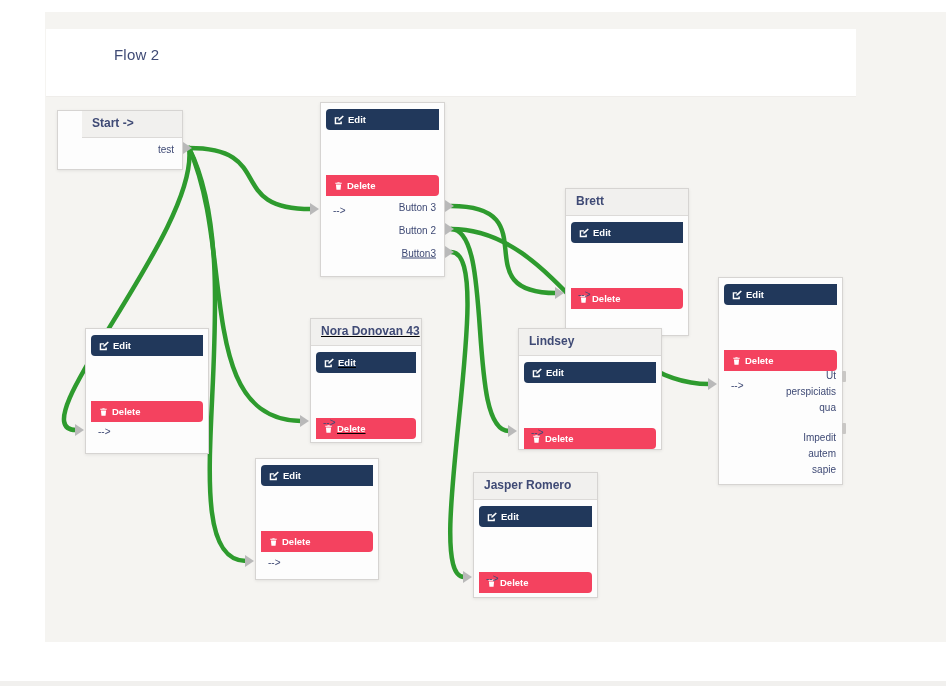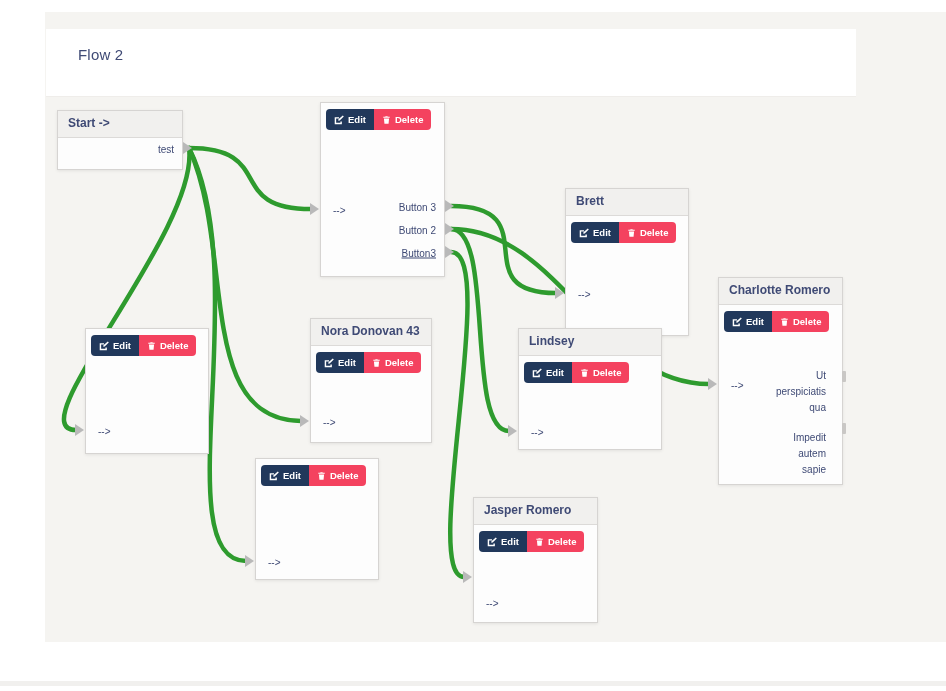--- a/index.html
+++ b/index.html
@@ -1,38 +1,38 @@
 <!DOCTYPE html>
 <html><head>
 <meta charset="utf-8">
 <style>
   html,body{margin:0;padding:0;background:#ffffff;}
   #stage{position:relative;width:946px;height:691px;overflow:hidden;background:#ffffff;
          font-family:"Liberation Sans",sans-serif;}
   #canvas{position:absolute;left:45px;top:12px;width:901px;height:630px;background:#f5f4f1;z-index:0;}
   #title-card{position:absolute;left:46px;top:29px;width:810px;height:68px;background:#ffffff;
               border-bottom:1px solid #efedea;z-index:1;box-sizing:border-box;padding:17px 0 0 32px;}
-  #title-card .title{font-size:15px;color:#3f4a75;font-weight:500;letter-spacing:.2px;}
+  #title-card .title{font-size:15px;color:#3f4a75;font-weight:500;letter-spacing:.2px;margin-left:36px;}
   #wires{position:absolute;left:0;top:0;z-index:2;}
   #wires path{fill:none;stroke-linecap:round;}
   #nodes{position:absolute;left:0;top:0;width:100%;height:100%;z-index:3;pointer-events:none;}
   .node{position:absolute;background:#fdfdfd;border:1px solid #d6d4d2;box-sizing:border-box;
         box-shadow:0 1px 3px rgba(0,0,0,.08);pointer-events:auto;}
   .node-header{height:26px;line-height:25px;background:#f1f0ee;border-bottom:1px solid #dcdad8;
                padding-left:10px;font-size:12px;font-weight:600;color:#3f4a75;white-space:nowrap;overflow:hidden;}
-  .btn-row{display:flex;margin:6px 5px 0 5px;}
+  .btn-row{display:flex;margin:6px 5px 0 5px;flex-direction:column;}
   .btn{display:flex;align-items:center;gap:4px;height:21px;padding:0 8px;font-size:9.5px;
        font-weight:bold;color:#fff;cursor:pointer;}
   .btn-edit{border-radius:4px 0 0 4px;}
-  .btn-del{border-radius:0 4px 4px 0;}
+  .btn-del{border-radius:0 4px 4px 0;margin-top:45px;}
   .btn svg{display:block;}
   .port-label{position:absolute;font-size:10px;color:#3f4a75;transform:translateY(-50%);white-space:nowrap;}
   .port-in{left:12px;}
   .port-out{right:8px;}
-  .txt-out{position:absolute;right:16px;font-size:10px;color:#3f4a75;text-align:right;line-height:16px;white-space:pre-line;}
+  .txt-out{position:absolute;right:6px;font-size:10px;color:#3f4a75;text-align:right;line-height:16px;white-space:pre-line;}
   #endpoints{position:absolute;left:0;top:0;width:100%;height:100%;z-index:4;pointer-events:none;}
   .ep-arrow{position:absolute;width:0;height:0;border-top:6px solid transparent;
             border-bottom:6px solid transparent;border-left:9px solid #b9b9b9;pointer-events:auto;}
   .ep-tab{position:absolute;width:4px;height:11px;background:#c9c7c5;border-radius:1px;pointer-events:auto;}
   #bottom-strip{position:absolute;left:0;top:681px;width:946px;height:5px;background:#f1f0ee;z-index:1;}
 </style>
 </head>
 <body>
 
 <div id="stage">
@@ -44,21 +44,21 @@
       <path d="M 189 148 C 277 148, 224 209, 311 209" stroke="#2e9b2e" stroke-width="4.5"></path>
       <path d="M 189 148 C 200 230, 16 430, 76 430" stroke="#2e9b2e" stroke-width="4.5"></path>
       <path d="M 189 148 C 235 250, 195 420, 301 421" stroke="#2e9b2e" stroke-width="4.5"></path>
       <path d="M 189 148 C 255 280, 165 560, 246 561" stroke="#2e9b2e" stroke-width="4.5"></path>
       <path d="M 451 206 C 550 206, 462 293, 556 293" stroke="#2e9b2e" stroke-width="4.5"></path>
       <path d="M 451 229 C 495 229, 465 431, 509 431" stroke="#2e9b2e" stroke-width="4.5"></path>
       <path d="M 451 229 C 560 229, 600 384, 709 384" stroke="#2e9b2e" stroke-width="4.5"></path>
       <path d="M 451 252 C 500 252, 420 577, 464 577" stroke="#2e9b2e" stroke-width="4.5"></path>
     </svg>
   <div id="nodes">
-      <div class="node" style="left: 57px; top: 110px; width: 126px; height: 60px;">
+      <div class="node" style="left: 57px; top: 110px; width: 126px; height: 60px; padding-left: 24px;">
         <div class="node-header">Start -&gt;</div>
         <span class="port-label port-out" style="top: 38px; text-align: center;">test</span>
       </div>
       <div class="node" style="left: 320px; top: 102px; width: 125px; height: 175px;">
         <div class="btn-row">
           <div class="btn btn-edit" style="background: rgb(33, 56, 91);">
             <span>
               <svg width="10" height="10" viewBox="0 0 14 14">
                 <path d="M1 3h6v2H3v6h6V9h2v4H1z" fill="#fff"></path>
                 <path d="M12.3.7l1.4 1.4L8 7.8 6 8l.2-2z" fill="#fff"></path>
@@ -97,21 +97,20 @@
               <svg width="9" height="10" viewBox="0 0 14 14">
                 <path fill="#fff" d="M5.5 1h3l.5 1H12v1.6H2V2h3zM3 4.5h8L10.2 13H3.8z"></path>
               </svg>
             </span>
             <span>Delete</span>
           </div>
         </div>
         <span class="port-label port-in" style="top: 105px;">--&gt;</span>
       </div>
       <div class="node" style="left: 718px; top: 277px; width: 125px; height: 208px;">
-        <div class="node-header">Charlotte Romero</div>
         <div class="btn-row">
           <div class="btn btn-edit" style="background: rgb(33, 56, 91);">
             <span>
               <svg width="10" height="10" viewBox="0 0 14 14">
                 <path d="M1 3h6v2H3v6h6V9h2v4H1z" fill="#fff"></path>
                 <path d="M12.3.7l1.4 1.4L8 7.8 6 8l.2-2z" fill="#fff"></path>
               </svg>
             </span>
             <span>Edit</span>
           </div>
@@ -147,21 +146,21 @@
             <span>
               <svg width="9" height="10" viewBox="0 0 14 14">
                 <path fill="#fff" d="M5.5 1h3l.5 1H12v1.6H2V2h3zM3 4.5h8L10.2 13H3.8z"></path>
               </svg>
             </span>
             <span>Delete</span>
           </div>
         </div>
         <span class="port-label port-in" style="top: 102px;">--&gt;</span>
       </div>
-      <div class="node" style="left: 310px; top: 318px; width: 122px; height: 125px;">
+      <div class="node" style="left: 310px; top: 318px; width: 112px; height: 125px; text-decoration: underline;">
         <div class="node-header">Nora Donovan 43</div>
         <div class="btn-row">
           <div class="btn btn-edit" style="background: rgb(33, 56, 91);">
             <span>
               <svg width="10" height="10" viewBox="0 0 14 14">
                 <path d="M1 3h6v2H3v6h6V9h2v4H1z" fill="#fff"></path>
                 <path d="M12.3.7l1.4 1.4L8 7.8 6 8l.2-2z" fill="#fff"></path>
               </svg>
             </span>
             <span>Edit</span>
@@ -215,21 +214,21 @@
             <span>
               <svg width="9" height="10" viewBox="0 0 14 14">
                 <path fill="#fff" d="M5.5 1h3l.5 1H12v1.6H2V2h3zM3 4.5h8L10.2 13H3.8z"></path>
               </svg>
             </span>
             <span>Delete</span>
           </div>
         </div>
         <span class="port-label port-in" style="top: 103px;">--&gt;</span>
       </div>
-      <div class="node" style="left: 473px; top: 497px; width: 125px; height: 126px;">
+      <div class="node" style="left: 473px; top: 472px; width: 125px; height: 126px;">
         <div class="node-header">Jasper Romero</div>
         <div class="btn-row">
           <div class="btn btn-edit" style="background: rgb(33, 56, 91);">
             <span>
               <svg width="10" height="10" viewBox="0 0 14 14">
                 <path d="M1 3h6v2H3v6h6V9h2v4H1z" fill="#fff"></path>
                 <path d="M12.3.7l1.4 1.4L8 7.8 6 8l.2-2z" fill="#fff"></path>
               </svg>
             </span>
             <span>Edit</span>

